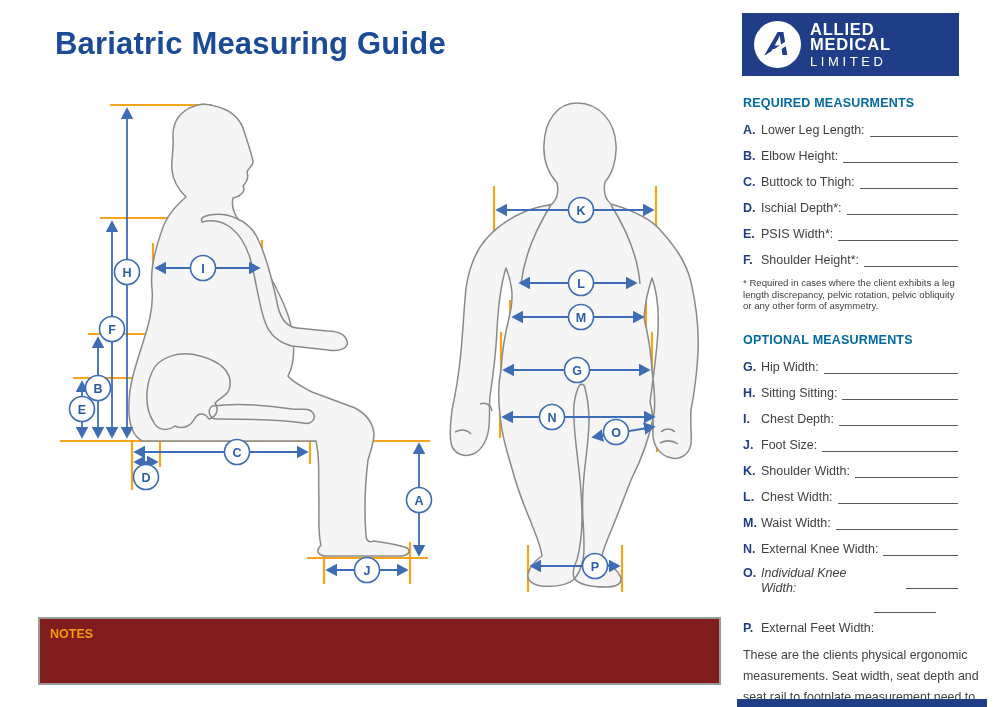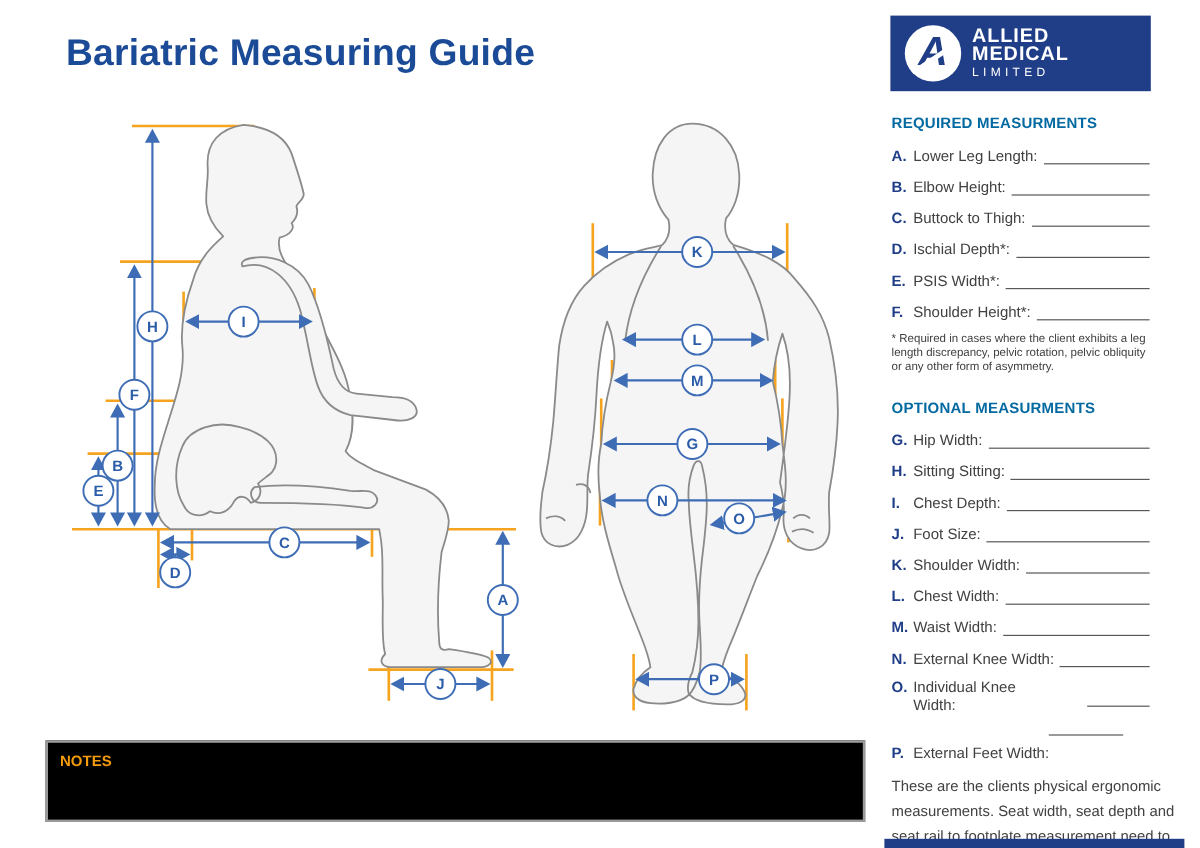--- a/index.html
+++ b/index.html
@@ -10,39 +10,39 @@
 
   
   .logo-box{position:absolute;left:742px;top:13px;width:217px;height:63px;background:#1f3e87;
             display:flex;align-items:center;padding-left:12px;box-sizing:border-box;}
   .logo-circle{width:47px;height:47px;border-radius:50%;background:#fff;position:relative;overflow:hidden;flex:none;}
   .logo-a{position:absolute;left:0;top:0;width:100%;height:100%;display:flex;align-items:center;justify-content:center;
           font-size:34px;font-weight:bold;font-style:italic;color:#1f3e87;padding-bottom:3px;box-sizing:border-box;}
   .logo-slash{position:absolute;left:-6px;top:26px;width:60px;height:4px;background:#fff;transform:rotate(-34deg);}
   .logo-text{margin-left:9px;color:#fff;line-height:1;}
   .logo-text .l1,.logo-text .l2{font-size:16.5px;font-weight:bold;letter-spacing:0.8px;line-height:15px;}
-  .logo-text .l3{font-size:10px;letter-spacing:3.6px;margin-top:3px;}
+  .logo-text .l3{font-size:13px;letter-spacing:3.6px;margin-top:3px;}
 
   
   .sidebar{position:absolute;left:743px;top:96px;width:215px;}
   .m-head{color:#0369a1;font-weight:bold;font-size:12.5px;letter-spacing:0.2px;margin:0 0 11px 0;}
   .m-row{display:flex;align-items:flex-end;height:16px;margin-bottom:10px;font-size:12.5px;}
   .m-letter{color:#1f3e87;font-weight:bold;width:18px;flex:none;}
   .m-label{white-space:nowrap;}
   .m-blank{flex:1;border-bottom:1.5px solid #58595b;margin-left:5px;height:12px;min-width:20px;}
   .footnote{font-size:9.6px;line-height:11.6px;color:#414042;width:220px;margin:8px 0 0 0;}
   .opt-head{margin-top:21px;}
   .m-row.two-line{height:30px;align-items:flex-start;margin-bottom:4px;}
-  .m-label.wrap{white-space:normal;width:112px;line-height:15px;}
+  .m-label.wrap{white-space:normal;width:112px;line-height:15px;font-style:italic;}
   .m-blank.top{flex:none;width:52px;margin-left:auto;margin-top:10px;}
   .blank-right{width:62px;border-bottom:1.5px solid #58595b;height:12px;margin:0 22px 6px auto;}
   .closing{font-size:12.4px;line-height:21px;width:246px;margin-top:10px;color:#414042;}
 
   
-  .notes-box{position:absolute;left:38px;top:617px;width:679px;height:64px;background:#000000;
+  .notes-box{position:absolute;left:38px;top:617px;width:679px;height:64px;background:#7f1d1d;
              border:2px solid #9a9a9a;}
   .notes-label{color:#f49c0d;font-weight:bold;font-size:12.5px;margin:8px 0 0 10px;}
 
   .bottom-bar{position:absolute;left:737px;top:699px;width:250px;height:8px;background:#1f3e87;}
 </style>
 </head>
 <body>
 
 <div class="page">
 

